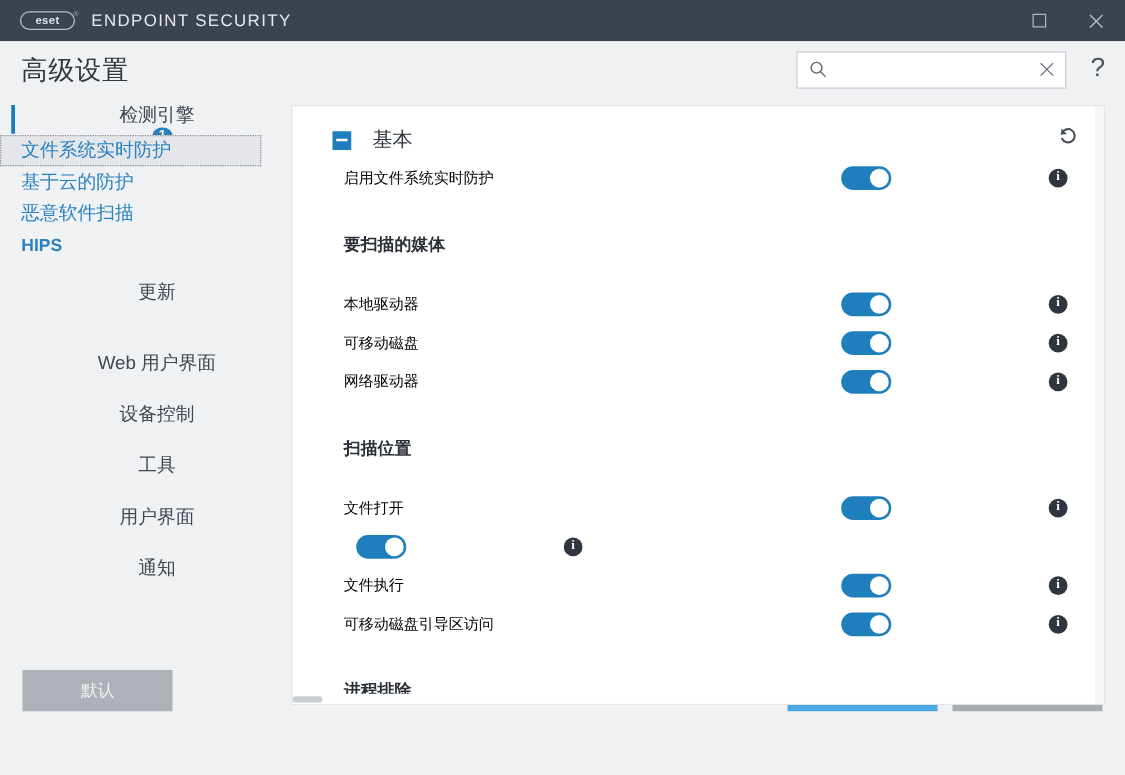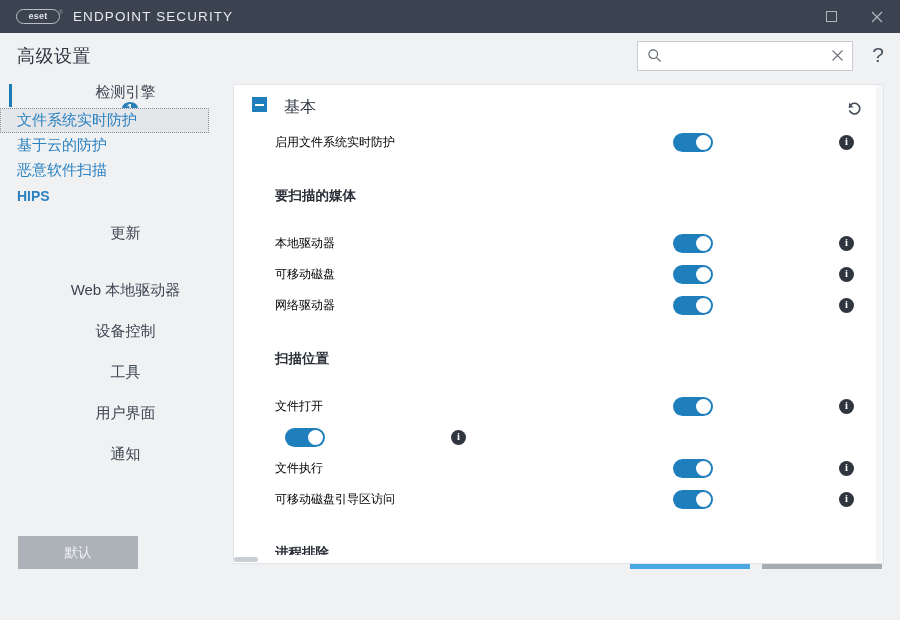--- a/index.html
+++ b/index.html
@@ -98,21 +98,21 @@
   .header {
     height: 45px;
     flex: 0 0 45px;
     display: flex;
     align-items: center;
     padding: 0 16px 0 17px;
     background: #f0f1f3;
   }
 
   .page-title {
-    font-size: 18px;
+    font-size: 21px;
     color: #2f3640;
     font-weight: 400;
     letter-spacing: 0.5px;
   }
 
   .header-right {
     margin-left: auto;
     display: flex;
     align-items: center;
   }
@@ -235,22 +235,22 @@
   }
 
   .panel-scroll {
     position: absolute;
     inset: 0 7px 0 0;
     overflow: hidden;
   }
 
   .section-head {
     display: flex;
-    align-items: flex-start;
-    padding: 12px 0 0 18px;
+    align-items: center;
+    padding: 12px 0 0 32px;
     height: 42px;
   }
   .collapse-box {
     width: 15px;
     height: 15px;
     background: #1f7fbd;
     display: flex;
     align-items: center;
     justify-content: center;
     cursor: pointer;
@@ -473,21 +473,21 @@
           <div class="nav-item sub bold">
             <span>HIPS</span>
           </div>
           <div class="nav-gap"></div>
           <div class="nav-item top-level">
             <span>更新</span>
           </div>
           <div class="nav-gap"></div>
           <div class="nav-gap"></div>
           <div class="nav-item top-level">
-            <span>Web 本地驱动器</span>
+            <span>Web 用户界面</span>
           </div>
           <div class="nav-gap"></div>
           <div class="nav-item top-level">
             <span>设备控制</span>
           </div>
           <div class="nav-gap"></div>
           <div class="nav-item top-level">
             <span>工具</span>
           </div>
           <div class="nav-gap"></div>

